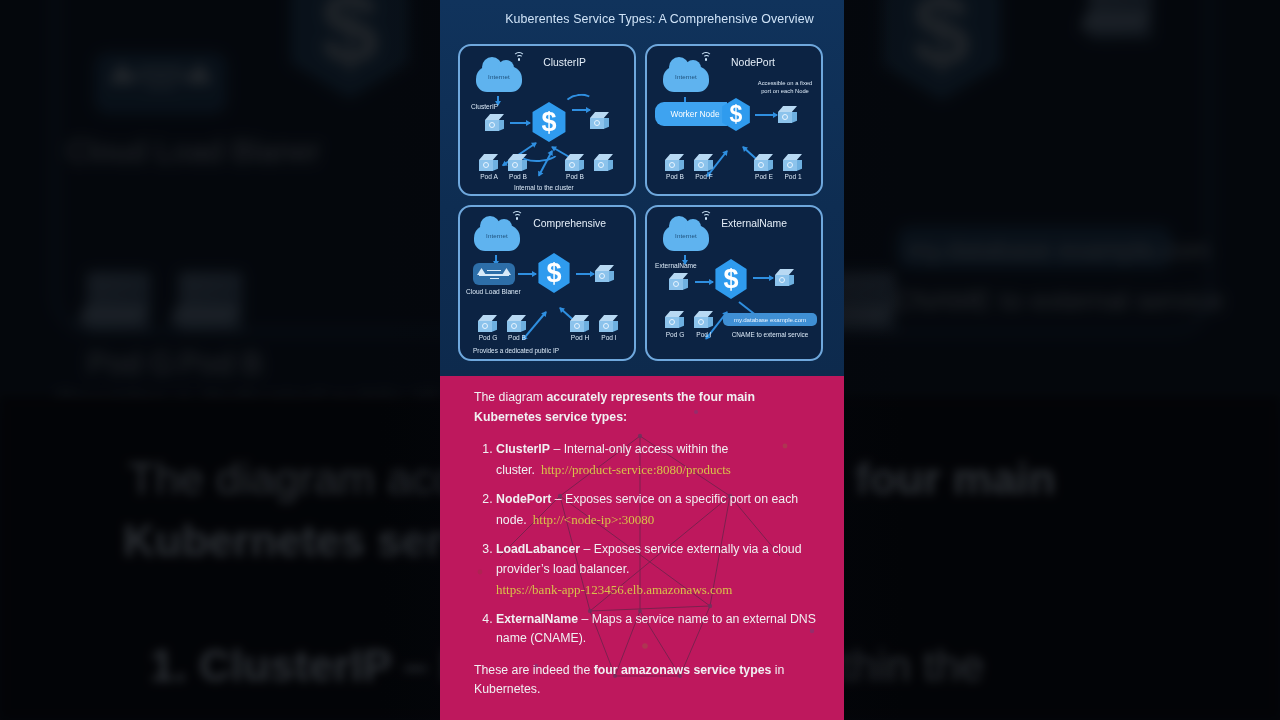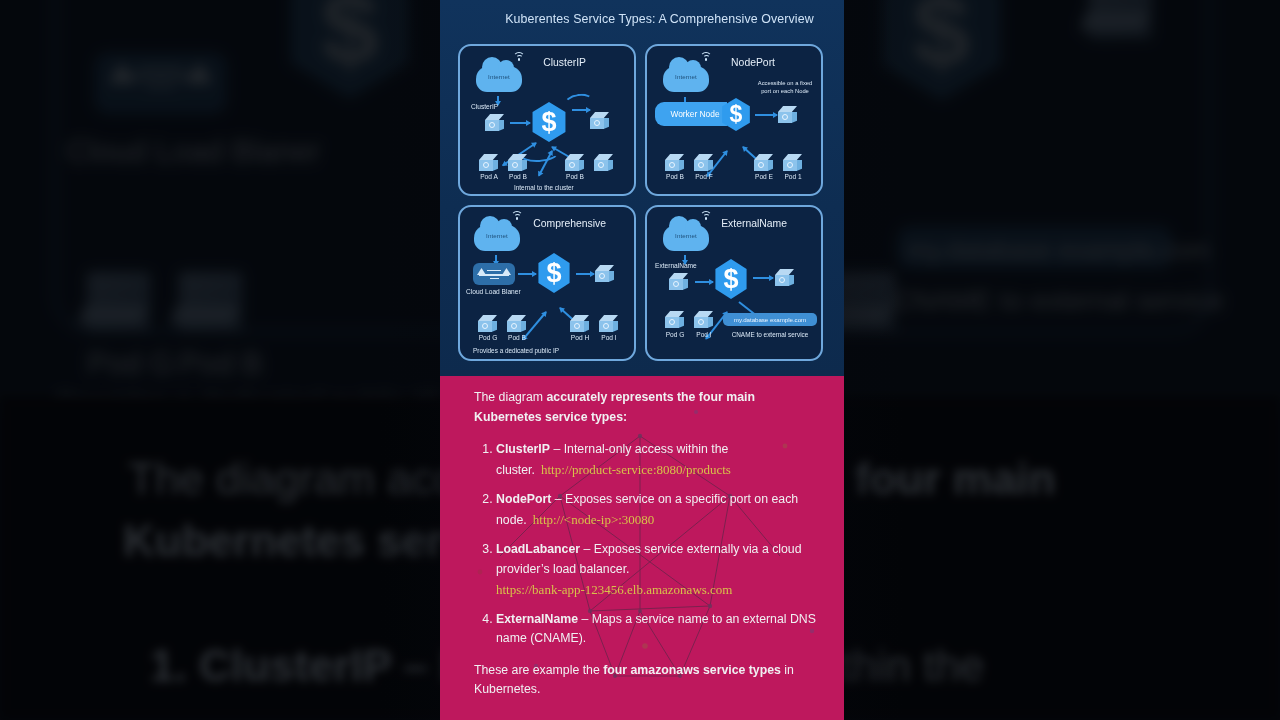--- a/index.html
+++ b/index.html
@@ -709,17 +709,17 @@
         </li>
         <li>
           <b>LoadLabancer</b><span> – </span><span>Exposes service externally via a cloud provider’s load balancer.</span><span class="url block-b">https://bank-app-123456.elb.amazonaws.com</span>
         </li>
         <li>
           <b>ExternalName</b><span> – </span><span>Maps a service name to an external DNS name (CNAME).</span>
         </li>
       </ol>
 
       <div class="para closing">
-        <span>These are example the </span><b>four amazonaws service types</b><span> in Kubernetes.</span>
+        <span>These are indeed the </span><b>four amazonaws service types</b><span> in Kubernetes.</span>
       </div>
     </div>
   </div>
 </div>
 
 </body></html>

